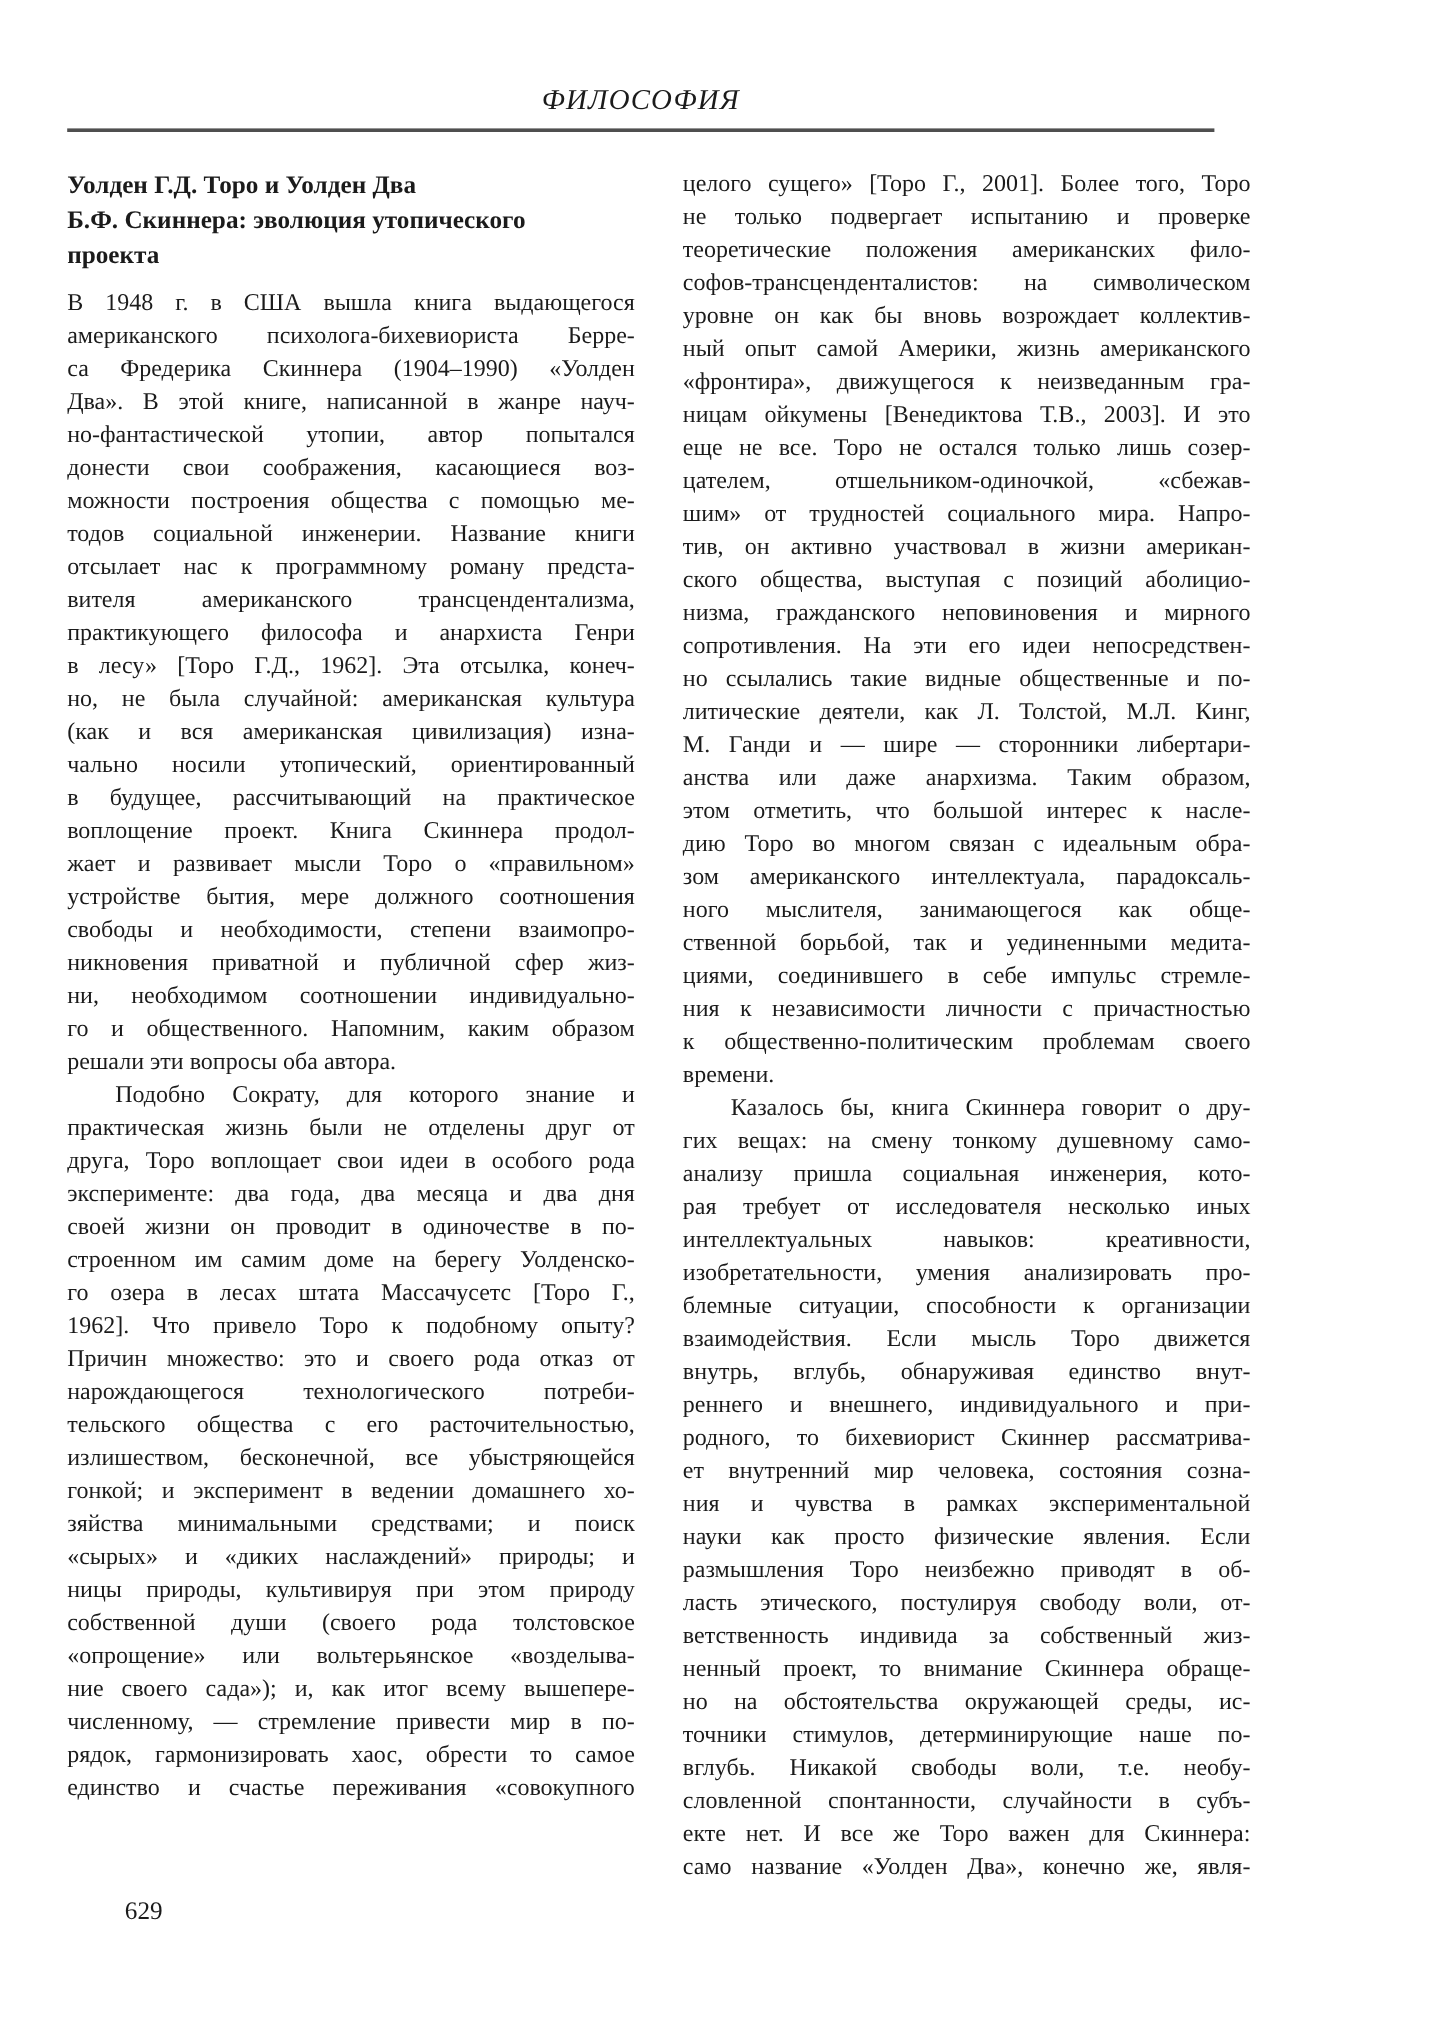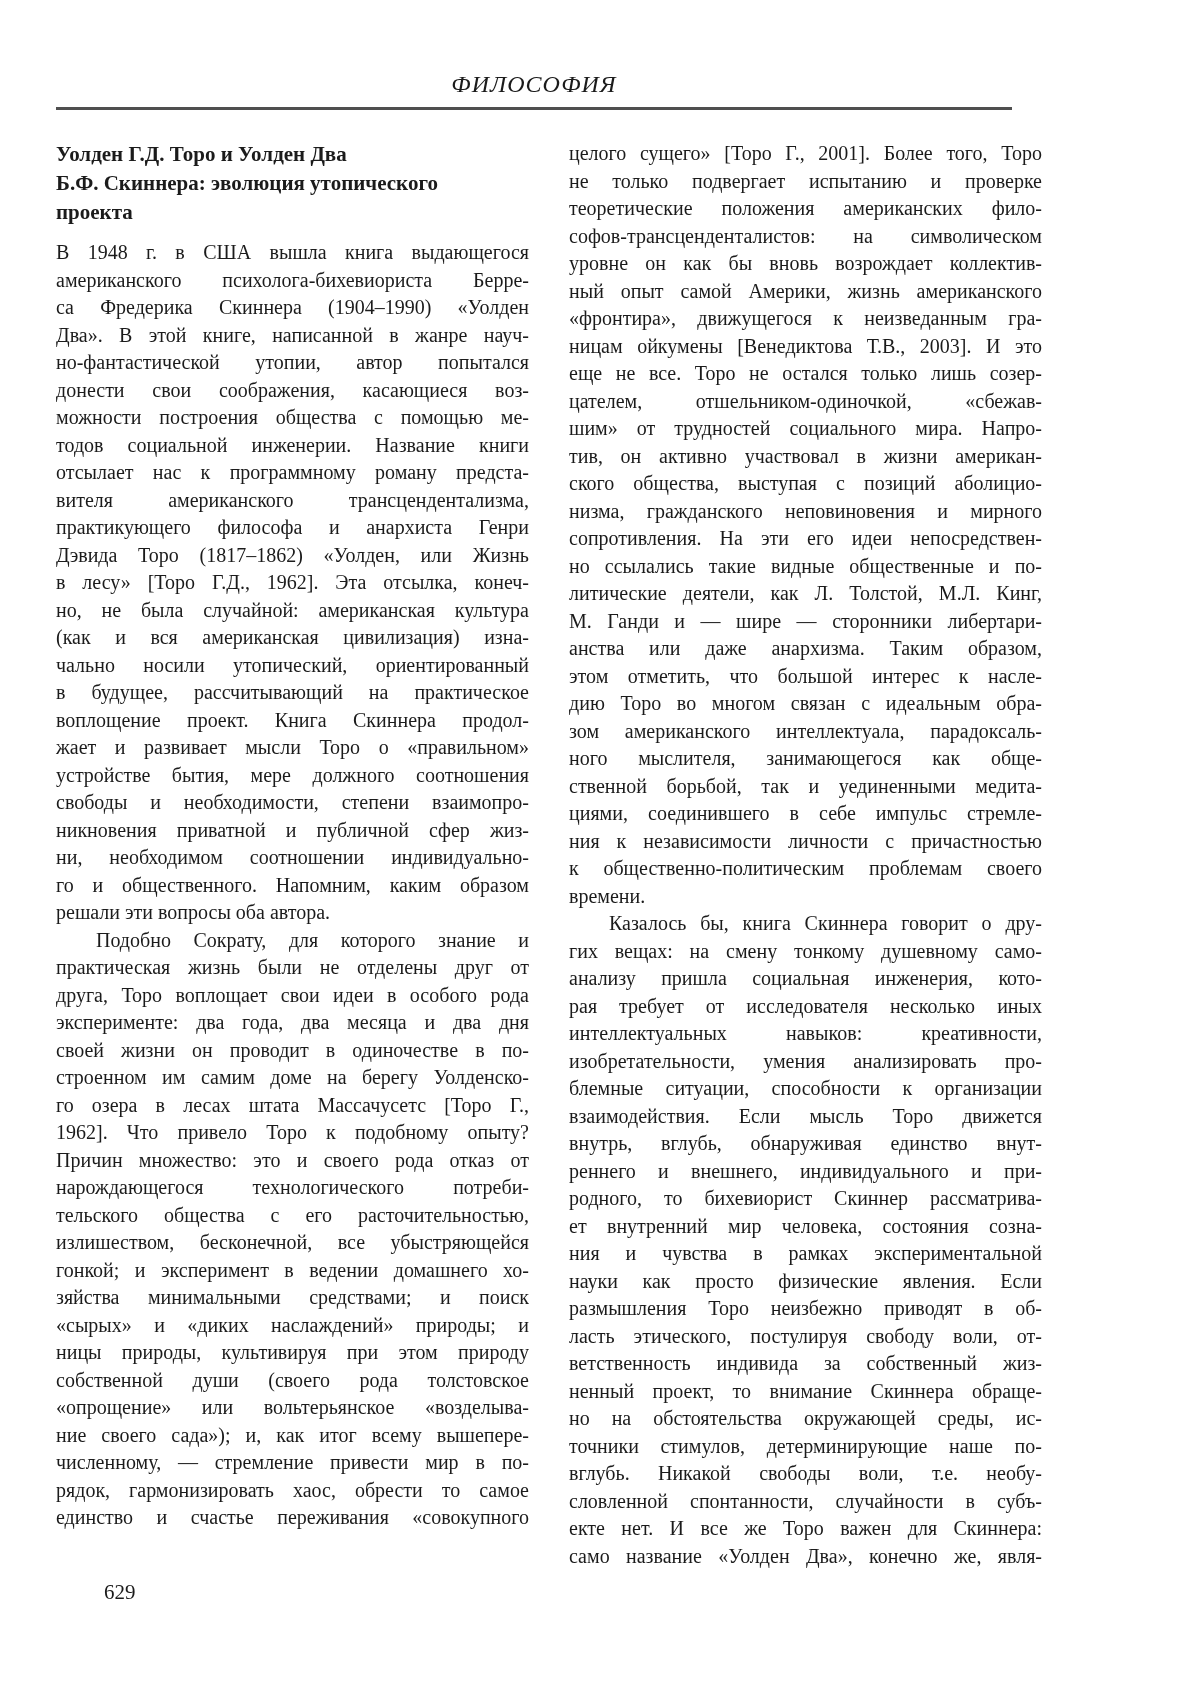--- a/index.html
+++ b/index.html
@@ -88,21 +88,20 @@
           <div class="line">американского психолога-бихевиориста Берре-</div>
           <div class="line">са Фредерика Скиннера (1904–1990) «Уолден</div>
           <div class="line">Два». В этой книге, написанной в жанре науч-</div>
           <div class="line">но-фантастической утопии, автор попытался</div>
           <div class="line">донести свои соображения, касающиеся воз-</div>
           <div class="line">можности построения общества с помощью ме-</div>
           <div class="line">тодов социальной инженерии. Название книги</div>
           <div class="line">отсылает нас к программному роману предста-</div>
           <div class="line">вителя американского трансцендентализма,</div>
           <div class="line">практикующего философа и анархиста Генри</div>
-          <div class="line">Дэвида Торо (1817–1862) «Уолден, или Жизнь</div>
           <div class="line">в лесу» [Торо Г.Д., 1962]. Эта отсылка, конеч-</div>
           <div class="line">но, не была случайной: американская культура</div>
           <div class="line">(как и вся американская цивилизация) изна-</div>
           <div class="line">чально носили утопический, ориентированный</div>
           <div class="line">в будущее, рассчитывающий на практическое</div>
           <div class="line">воплощение проект. Книга Скиннера продол-</div>
           <div class="line">жает и развивает мысли Торо о «правильном»</div>
           <div class="line">устройстве бытия, мере должного соотношения</div>
           <div class="line">свободы и необходимости, степени взаимопро-</div>
           <div class="line">никновения приватной и публичной сфер жиз-</div>

